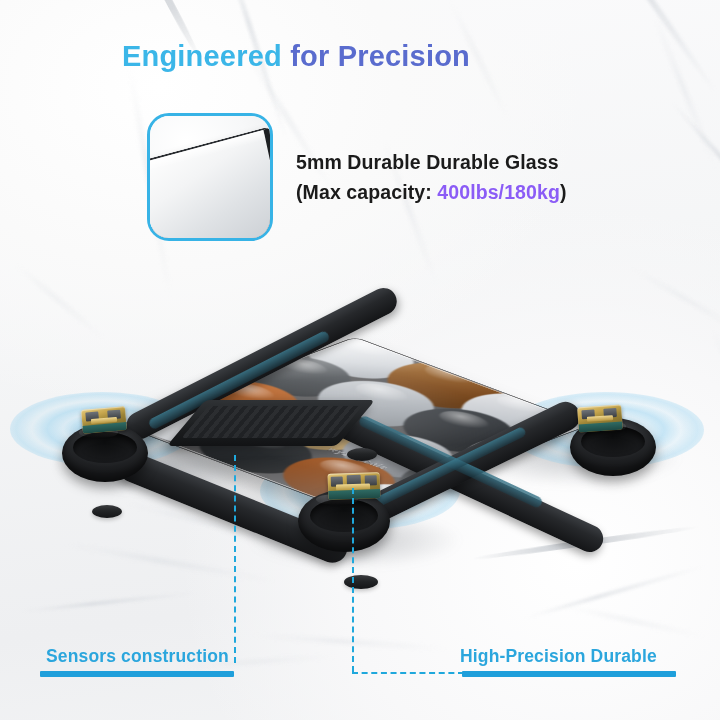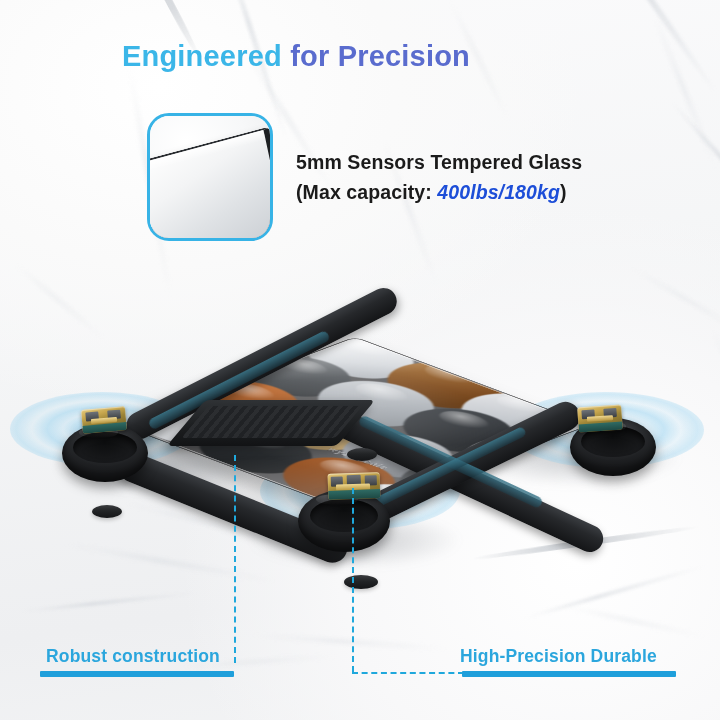--- a/index.html
+++ b/index.html
@@ -115,22 +115,21 @@
   
   #spec-text {
     position:absolute; left:296px; top:148px;
     width:400px;
     font-size:19.5px; font-weight:bold;
     color:#1b1b1b;
     line-height:1.52;
     letter-spacing:.1px;
   }
   #spec-text .cap-value {
-    color:#1d4ed8;
-    font-style:italic;
+    color:#8b5cf6;
     font-weight:bold;
   }
 
   
   #glass-wrap {
     position:absolute; left:30px; top:250px;
     width:660px; height:180px;
   }
   #glass-plate {
     position:absolute; left:160px; top:10px;
@@ -355,21 +354,21 @@
     </div>
     <div class="inset-wedge"></div>
     <div class="inset-whitepad"></div>
     <div class="inset-digits">0.5</div>
     <div class="inset-slab">
       <div class="inset-edge-hl"></div>
     </div>
   </div>
 
   <div id="spec-text">
-    <div>5mm Sensors Tempered Glass</div>
+    <div>5mm Durable Durable Glass</div>
     <div><span>(Max capacity: </span><span class="cap-value">400lbs/180kg</span><span>)</span></div>
   </div>
 
   <div id="product">
 
     <div class="contact-shadow" style="left:58px;  top:436px; width:210px; height:58px;"></div>
     <div class="contact-shadow" style="left:250px; top:512px; width:210px; height:56px;"></div>
     <div class="contact-shadow" style="left:470px; top:430px; width:210px; height:56px;"></div>
 
     <div class="ripple" style="left:10px;  top:392px; width:184px; height:74px;"></div>
@@ -450,21 +449,21 @@
       <div class="pcb"></div>
     </div>
 
     <div class="foot" style="left:92px;  top:505px; width:30px; height:13px;"></div>
     <div class="foot" style="left:344px; top:575px; width:34px; height:14px;"></div>
     <div class="foot" style="left:347px; top:448px; width:30px; height:13px;"></div>
   </div>
 
   <div>
     <div class="dash-v" style="left:234px; top:455px; height:208px;"></div>
-    <div class="callout-label" style="left:46px; top:646px;">Robust construction</div>
+    <div class="callout-label" style="left:46px; top:646px;">Sensors construction</div>
     <div class="callout-rule" style="left:40px; top:671px; width:194px;"></div>
   </div>
 
   <div>
     <div class="dash-v" style="left:352px; top:488px; height:184px;"></div>
     <div class="dash-h" style="left:352px; top:672px; width:112px;"></div>
     <div class="callout-label" style="left:460px; top:646px;">High-Precision Durable</div>
     <div class="callout-rule" style="left:462px; top:671px; width:214px;"></div>
   </div>
 

